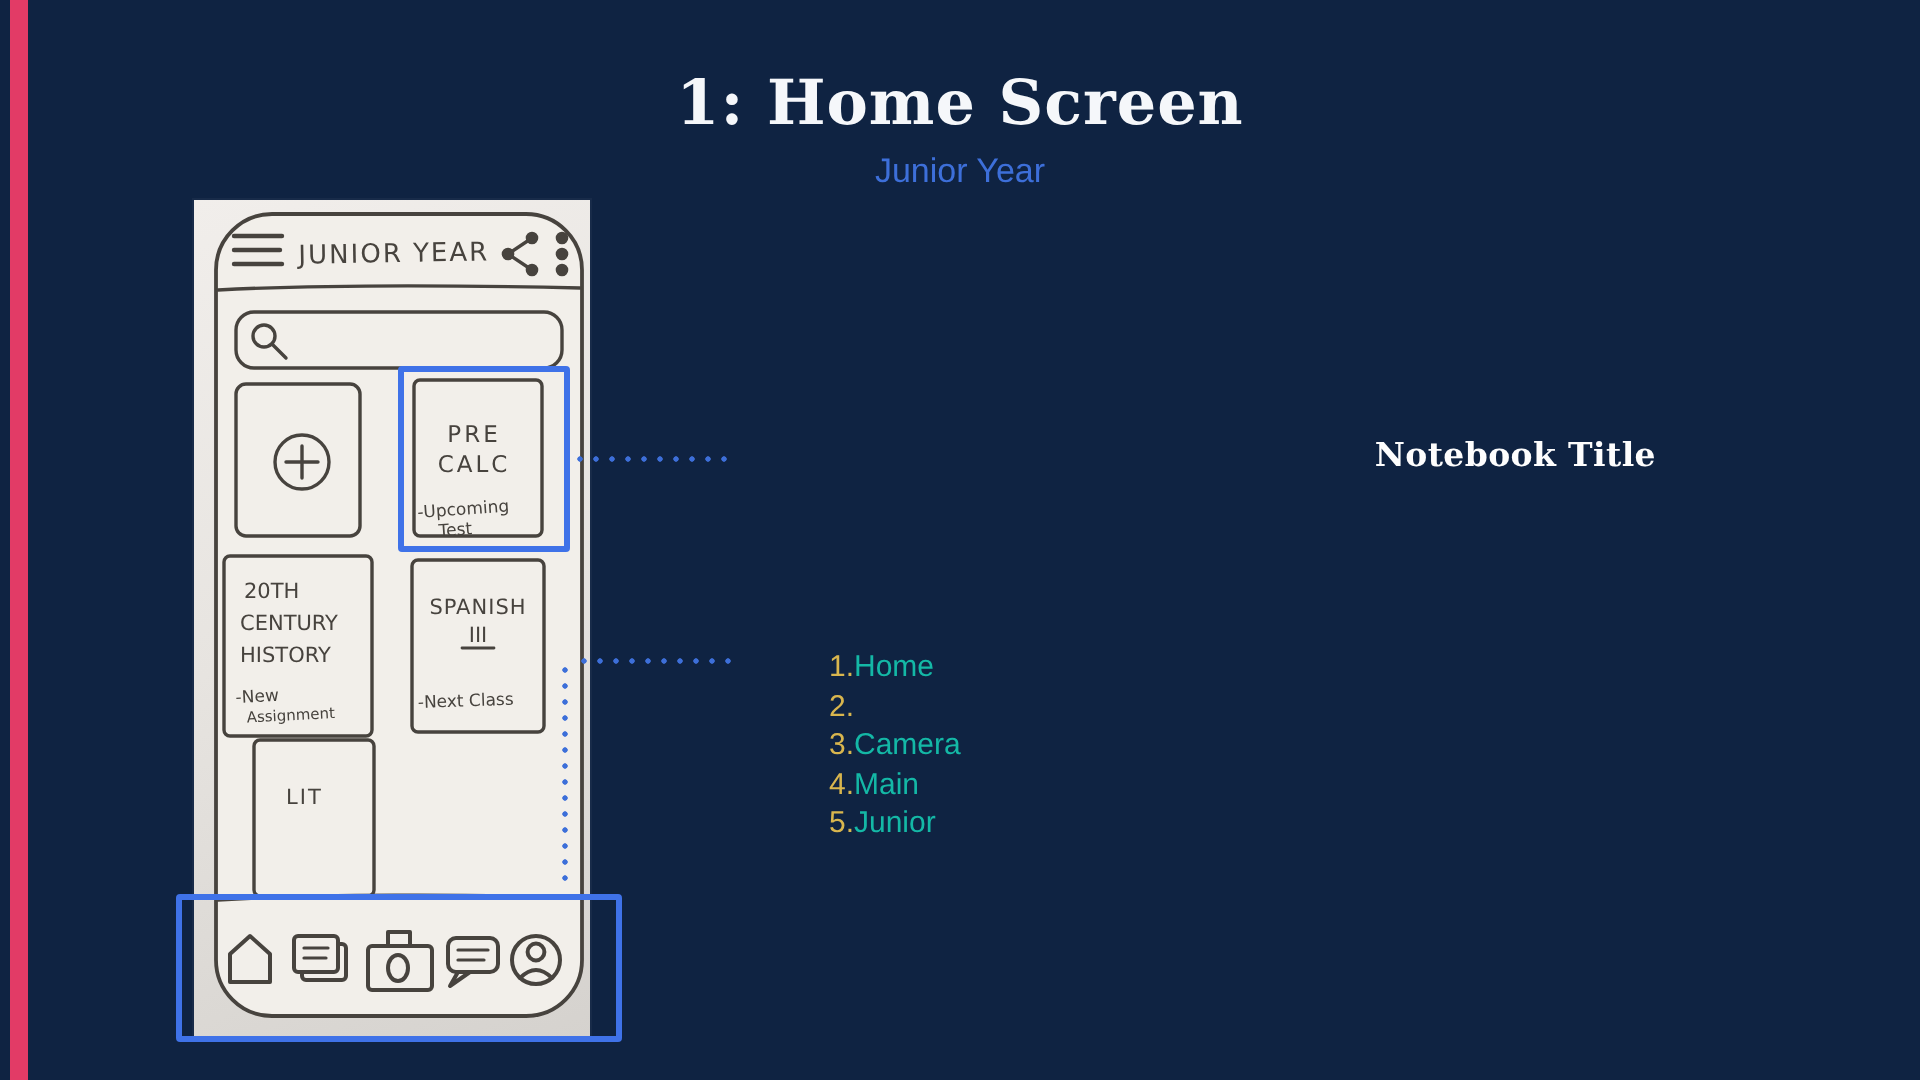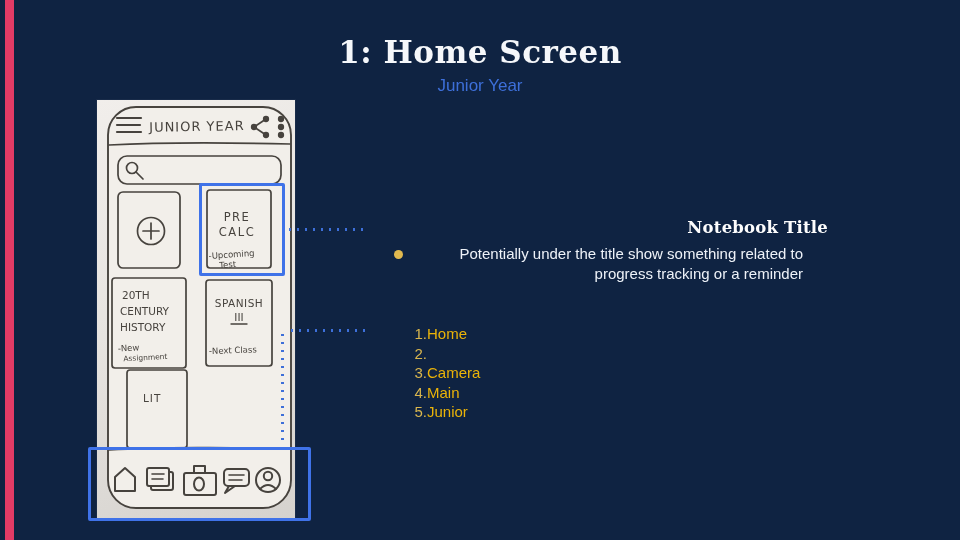--- a/index.html
+++ b/index.html
@@ -40,21 +40,21 @@
     color:#FDFDFD;letter-spacing:.2px;}
   .annot-notebook{top:218px;}
   .annot-nav{top:319px;}
   .bullet-row{display:flex;margin-top:7px;}
   .bullet-dot{flex:none;width:9px;height:9px;border-radius:50%;background:#E0B94F;
     margin:6px 0 0 16px;}
   .bullet-text{margin-left:24px;font-size:15px;line-height:20px;max-width:376px;color:#EEF2F8;}
   .nav-list{margin-top:5px;}
   .nav-row{display:flex;line-height:19.5px;font-size:15px;}
   .nav-num{flex:none;width:31px;margin-left:18px;color:#D9B64E;}
-  .nav-label{color:#eab308;}
+  .nav-label{color:#14b8a6;}
 </style>
 </head>
 <body>
 
 <div class="slide">
   <div class="accent-bar"></div>
 
   <div class="page-title">1: Home Screen</div>
   <div class="page-subtitle">Junior Year</div>
 
@@ -170,24 +170,20 @@
 
   <div class="hl-box hl-precalc"></div>
   <div class="hl-box hl-navbar"></div>
 
   <div class="dots-h dots-h1"></div>
   <div class="dots-h dots-h2"></div>
   <div class="dots-v dots-v1"></div>
 
   <div class="annot annot-notebook">
     <h3>Notebook Title</h3>
-    <div class="bullet-row">
-      <span class="bullet-dot"></span>
-      <span class="bullet-text">Potentially under the title show something related to progress tracking or a reminder</span>
-    </div>
   </div>
 
   <div class="annot annot-nav">
     <div class="nav-list">
       <div class="nav-row">
         <span class="nav-num">1.</span>
         <span class="nav-label">Home</span>
       </div>
       <div class="nav-row">
         <span class="nav-num">2.</span>

